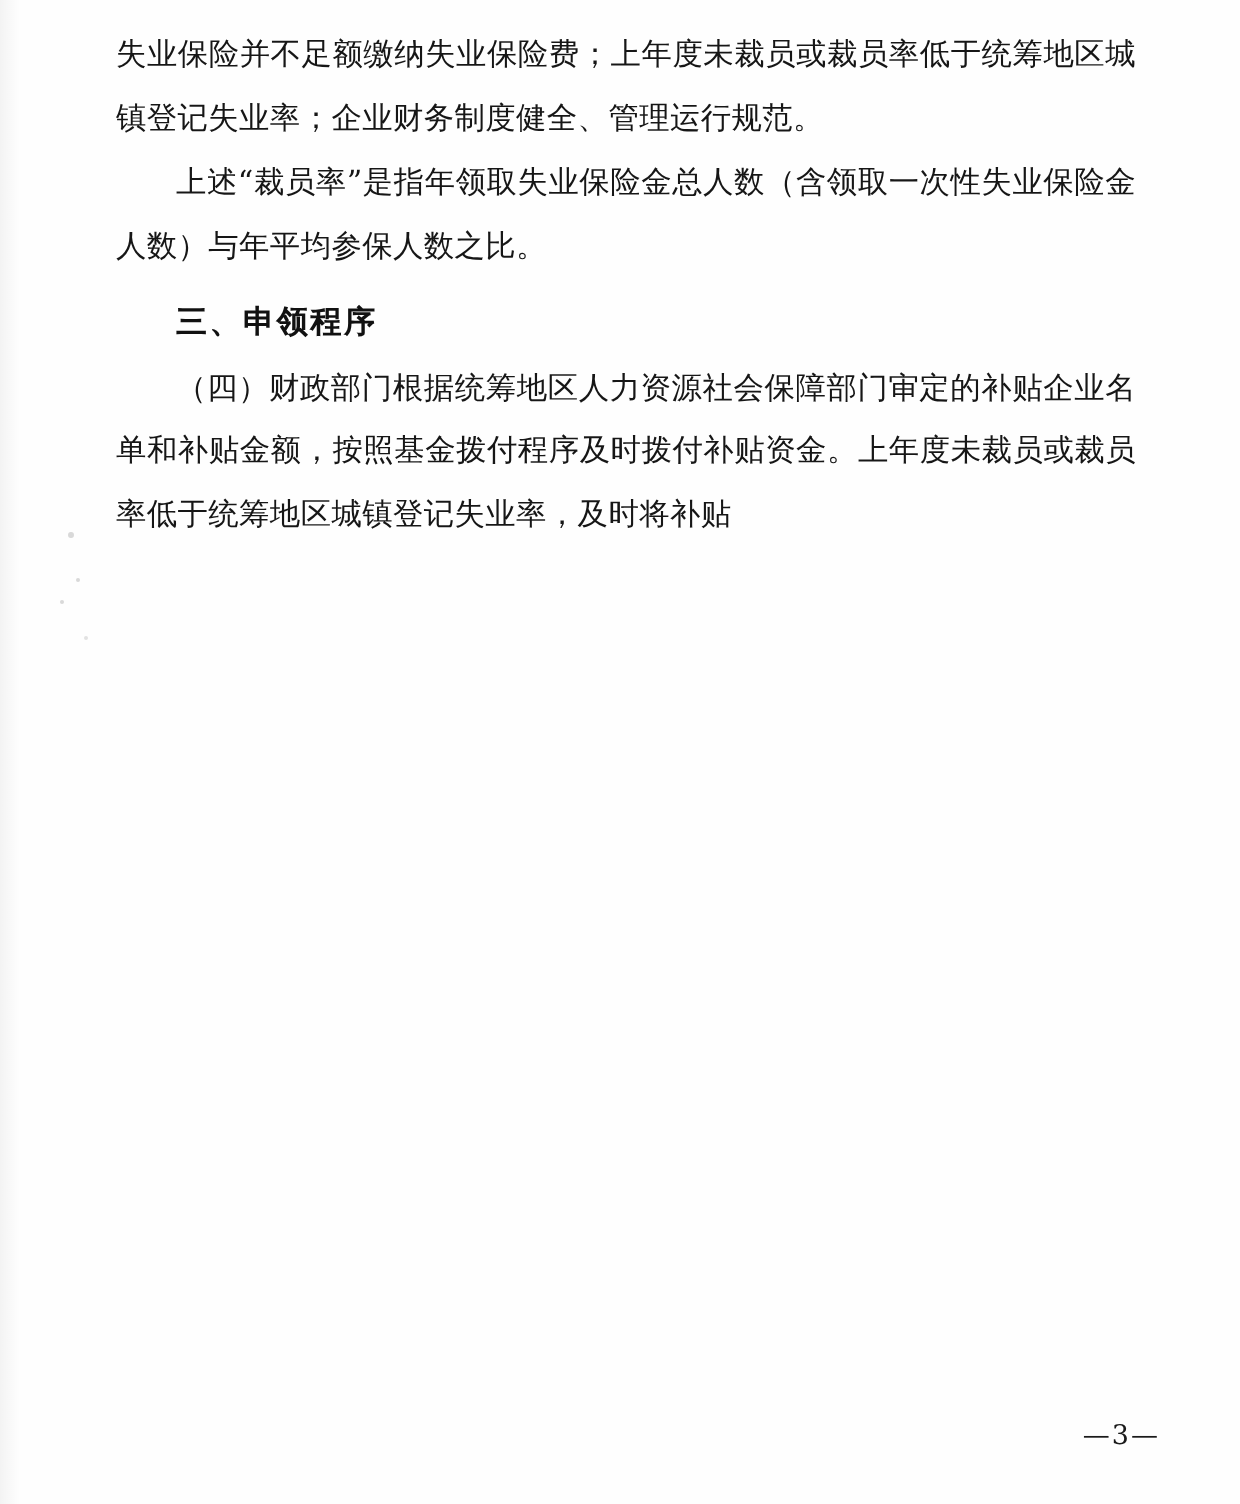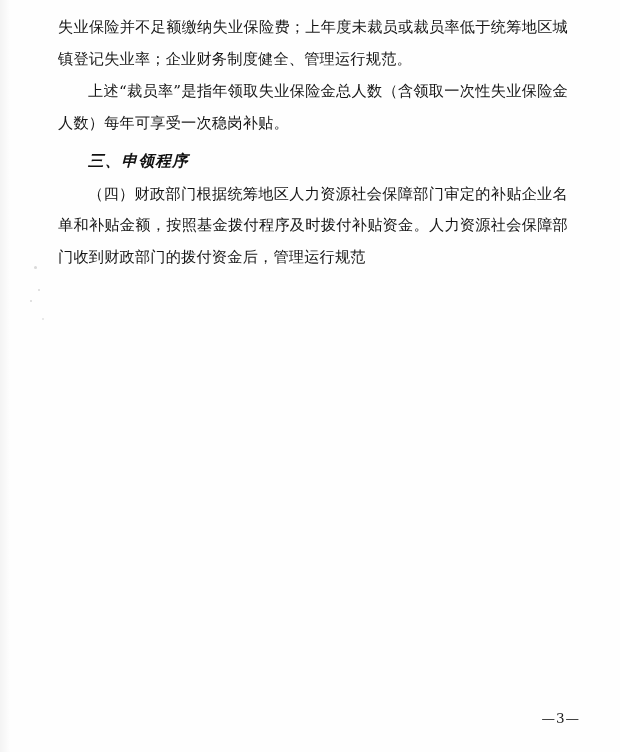--- a/index.html
+++ b/index.html
@@ -43,21 +43,20 @@
     text-indent: 30px;
   }
   p.heading {
     margin: 6px 0 2px 0;
     font-size: 15.6px;
     line-height: 31.5px;
     text-indent: 30px;
     font-weight: bold;
     letter-spacing: 1.2px;
     color: #111111;
-    font-style: italic;
   }
   .pagenum {
     position: absolute;
     right: 52px;
     bottom: 26px;
     font-size: 13.5px;
     letter-spacing: 1px;
     color: #1a1a1a;
   }
   
@@ -85,19 +84,19 @@
 <div class="page">
 
   <div class="edge-shade"></div>
   <div class="speck s1"></div>
   <div class="speck s2"></div>
   <div class="speck s3"></div>
   <div class="speck s4"></div>
 
   <div class="body-col">
     <p class="para">失业保险并不足额缴纳失业保险费；上年度未裁员或裁员率低于统筹地区城镇登记失业率；企业财务制度健全、管理运行规范。</p>
-    <p class="para indent">上述“裁员率”是指年领取失业保险金总人数（含领取一次性失业保险金人数）每年可享受一次稳岗补贴。</p>
+    <p class="para indent">上述“裁员率”是指年领取失业保险金总人数（含领取一次性失业保险金人数）与年平均参保人数之比。</p>
     <p class="heading">三、申领程序</p>
-    <p class="para indent">（四）财政部门根据统筹地区人力资源社会保障部门审定的补贴企业名单和补贴金额，按照基金拨付程序及时拨付补贴资金。人力资源社会保障部门收到财政部门的拨付资金后，管理运行规范</p>
+    <p class="para indent">（四）财政部门根据统筹地区人力资源社会保障部门审定的补贴企业名单和补贴金额，按照基金拨付程序及时拨付补贴资金。上年度未裁员或裁员率低于统筹地区城镇登记失业率，及时将补贴</p>
   </div>
 
   <div class="pagenum">—3—</div>
 </div>
 
 </body></html>

